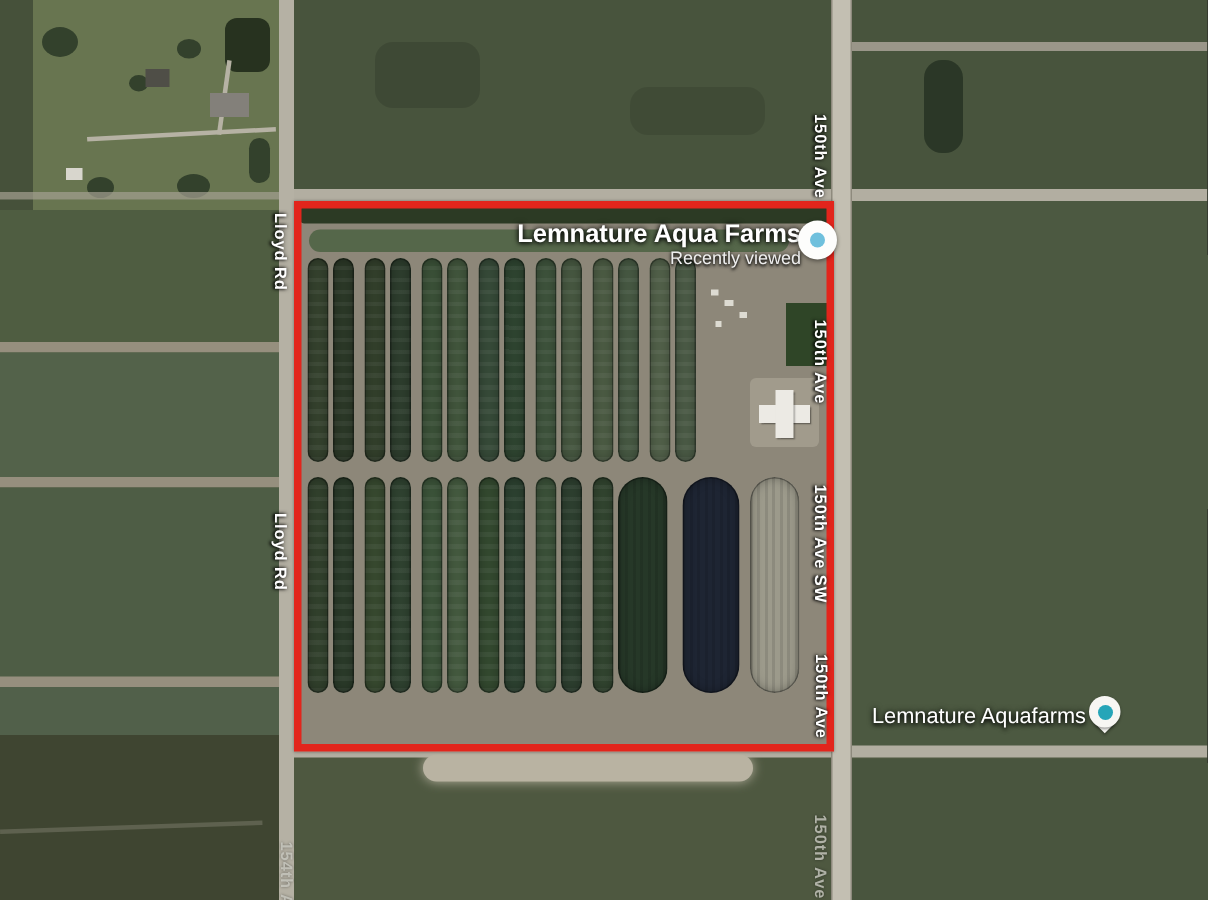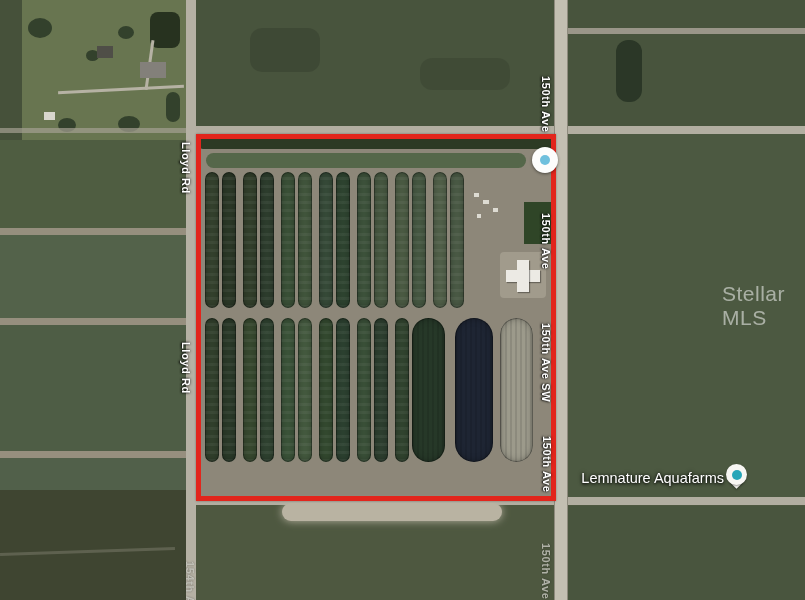--- a/index.html
+++ b/index.html
@@ -130,32 +130,35 @@
       <div class="pond" style="left: 395px; top: 318px; width: 14px; height: 144px; background-color: rgb(49, 68, 47);"></div>
       <div class="pond streaked" style="left: 412px; top: 318px; width: 33px; height: 144px; background-color: rgb(38, 56, 40);"></div>
       <div class="pond streaked" style="left: 455px; top: 318px; width: 38px; height: 144px; background-color: rgb(30, 37, 51);"></div>
       <div class="pond streaked" style="left: 500px; top: 318px; width: 33px; height: 144px; background-color: rgb(156, 154, 139);"></div>
     </div>
 
   <div class="abs" style="left:282px;top:503px;width:220px;height:18px;background:#b9b3a2;border-radius:9px;box-shadow:0 0 8px #b9b3a2;z-index:3;"></div>
 
   <div class="boundary"></div>
 
+  <div class="place-label" style="right:271px;top:146px;width:220px;">
+    <div class="place-name">Lemnature Aqua Farms</div>
+    <div class="place-status">Recently viewed</div>
+  </div>
   <div class="pin-circle"></div>
 
   <div class="place-label" style="right:81px;top:469px;width:180px;">
     <div class="place-name small">Lemnature Aquafarms</div>
   </div>
   <div class="pin-drop">
     <div class="tail"></div>
     <div class="head"></div>
     <div class="dot"></div>
   </div>
 
-  <div class="watermark">Stellar MLS</div>
 
   <div class="vlabel" style="left:180px;top:142px;">Lloyd Rd</div>
   <div class="vlabel" style="left:180px;top:342px;">Lloyd Rd</div>
   <div class="vlabel" style="left:540px;top:76px;">150th Ave</div>
   <div class="vlabel" style="left:540px;top:213px;">150th Ave</div>
   <div class="vlabel" style="left:540px;top:323px;">150th Ave SW</div>
   <div class="vlabel" style="left:541px;top:436px;">150th Ave</div>
   <div class="vlabel gray" style="left:540px;top:543px;">150th Ave</div>
   <div class="vlabel gray" style="left:184px;top:561px;">154th Ave</div>
 

